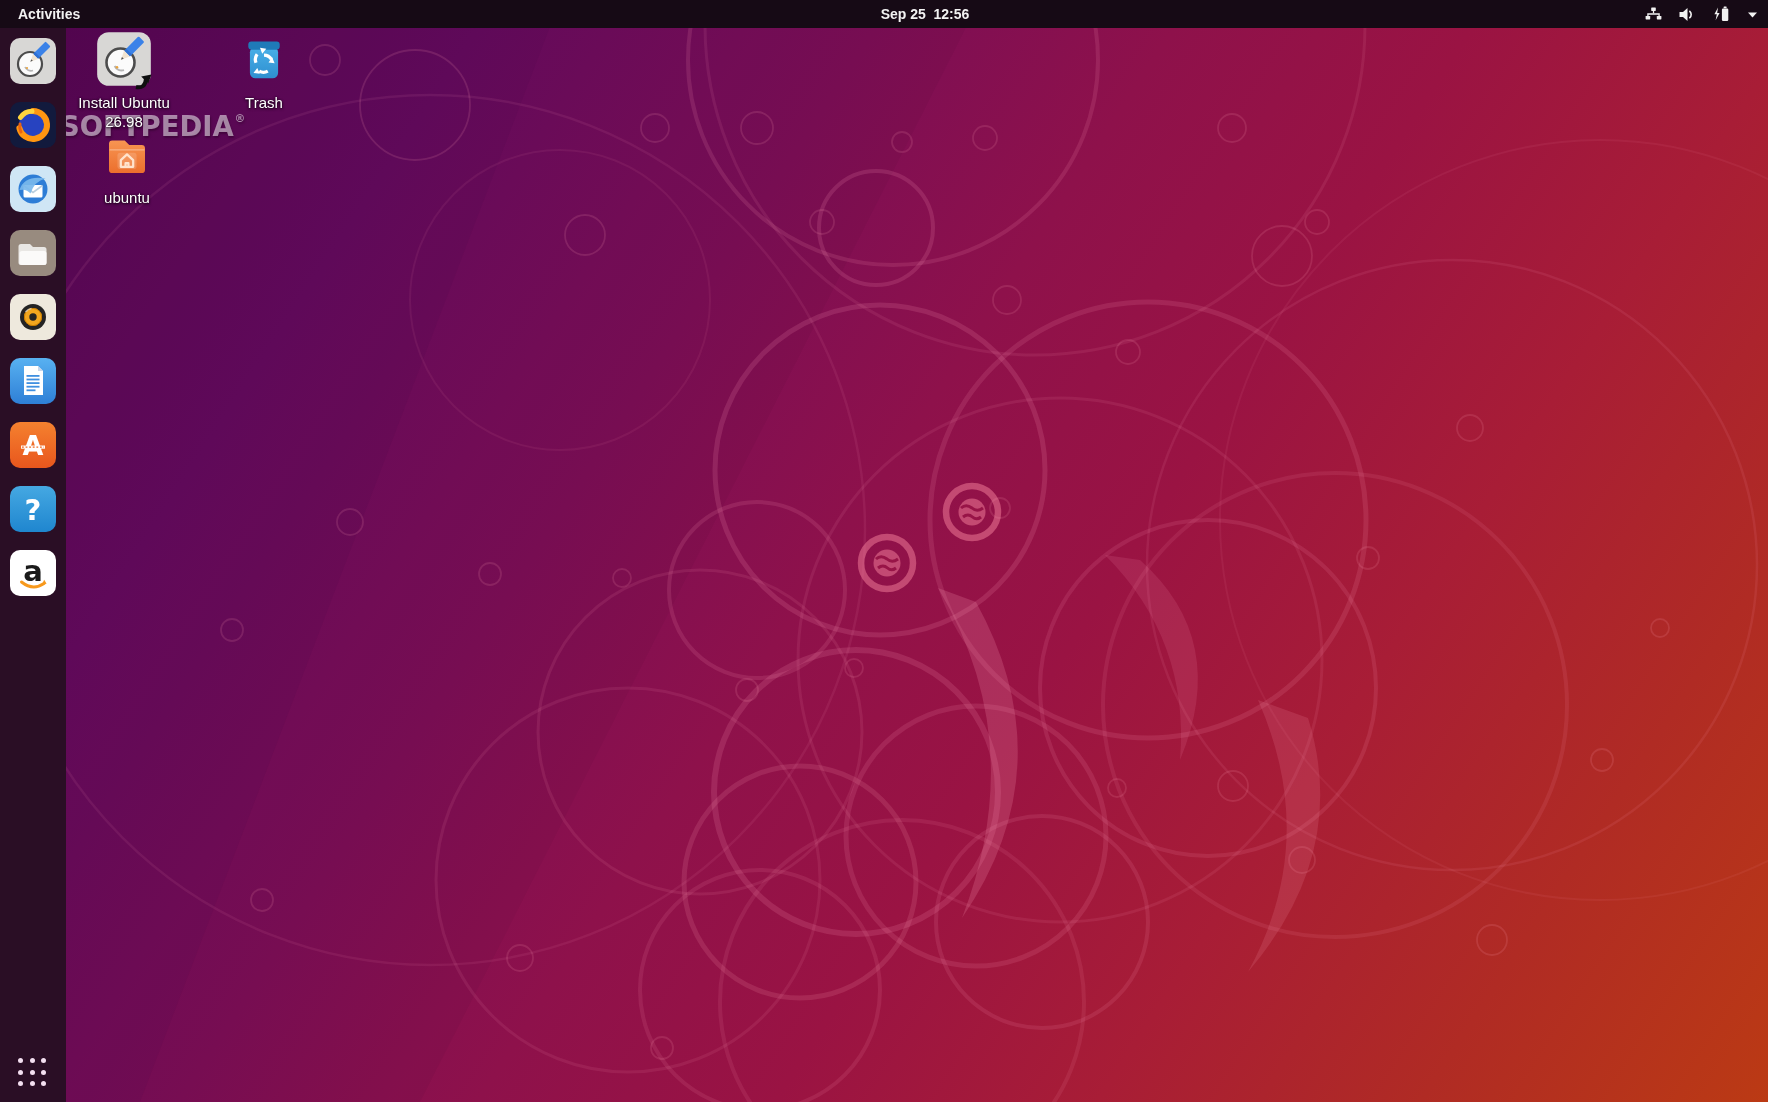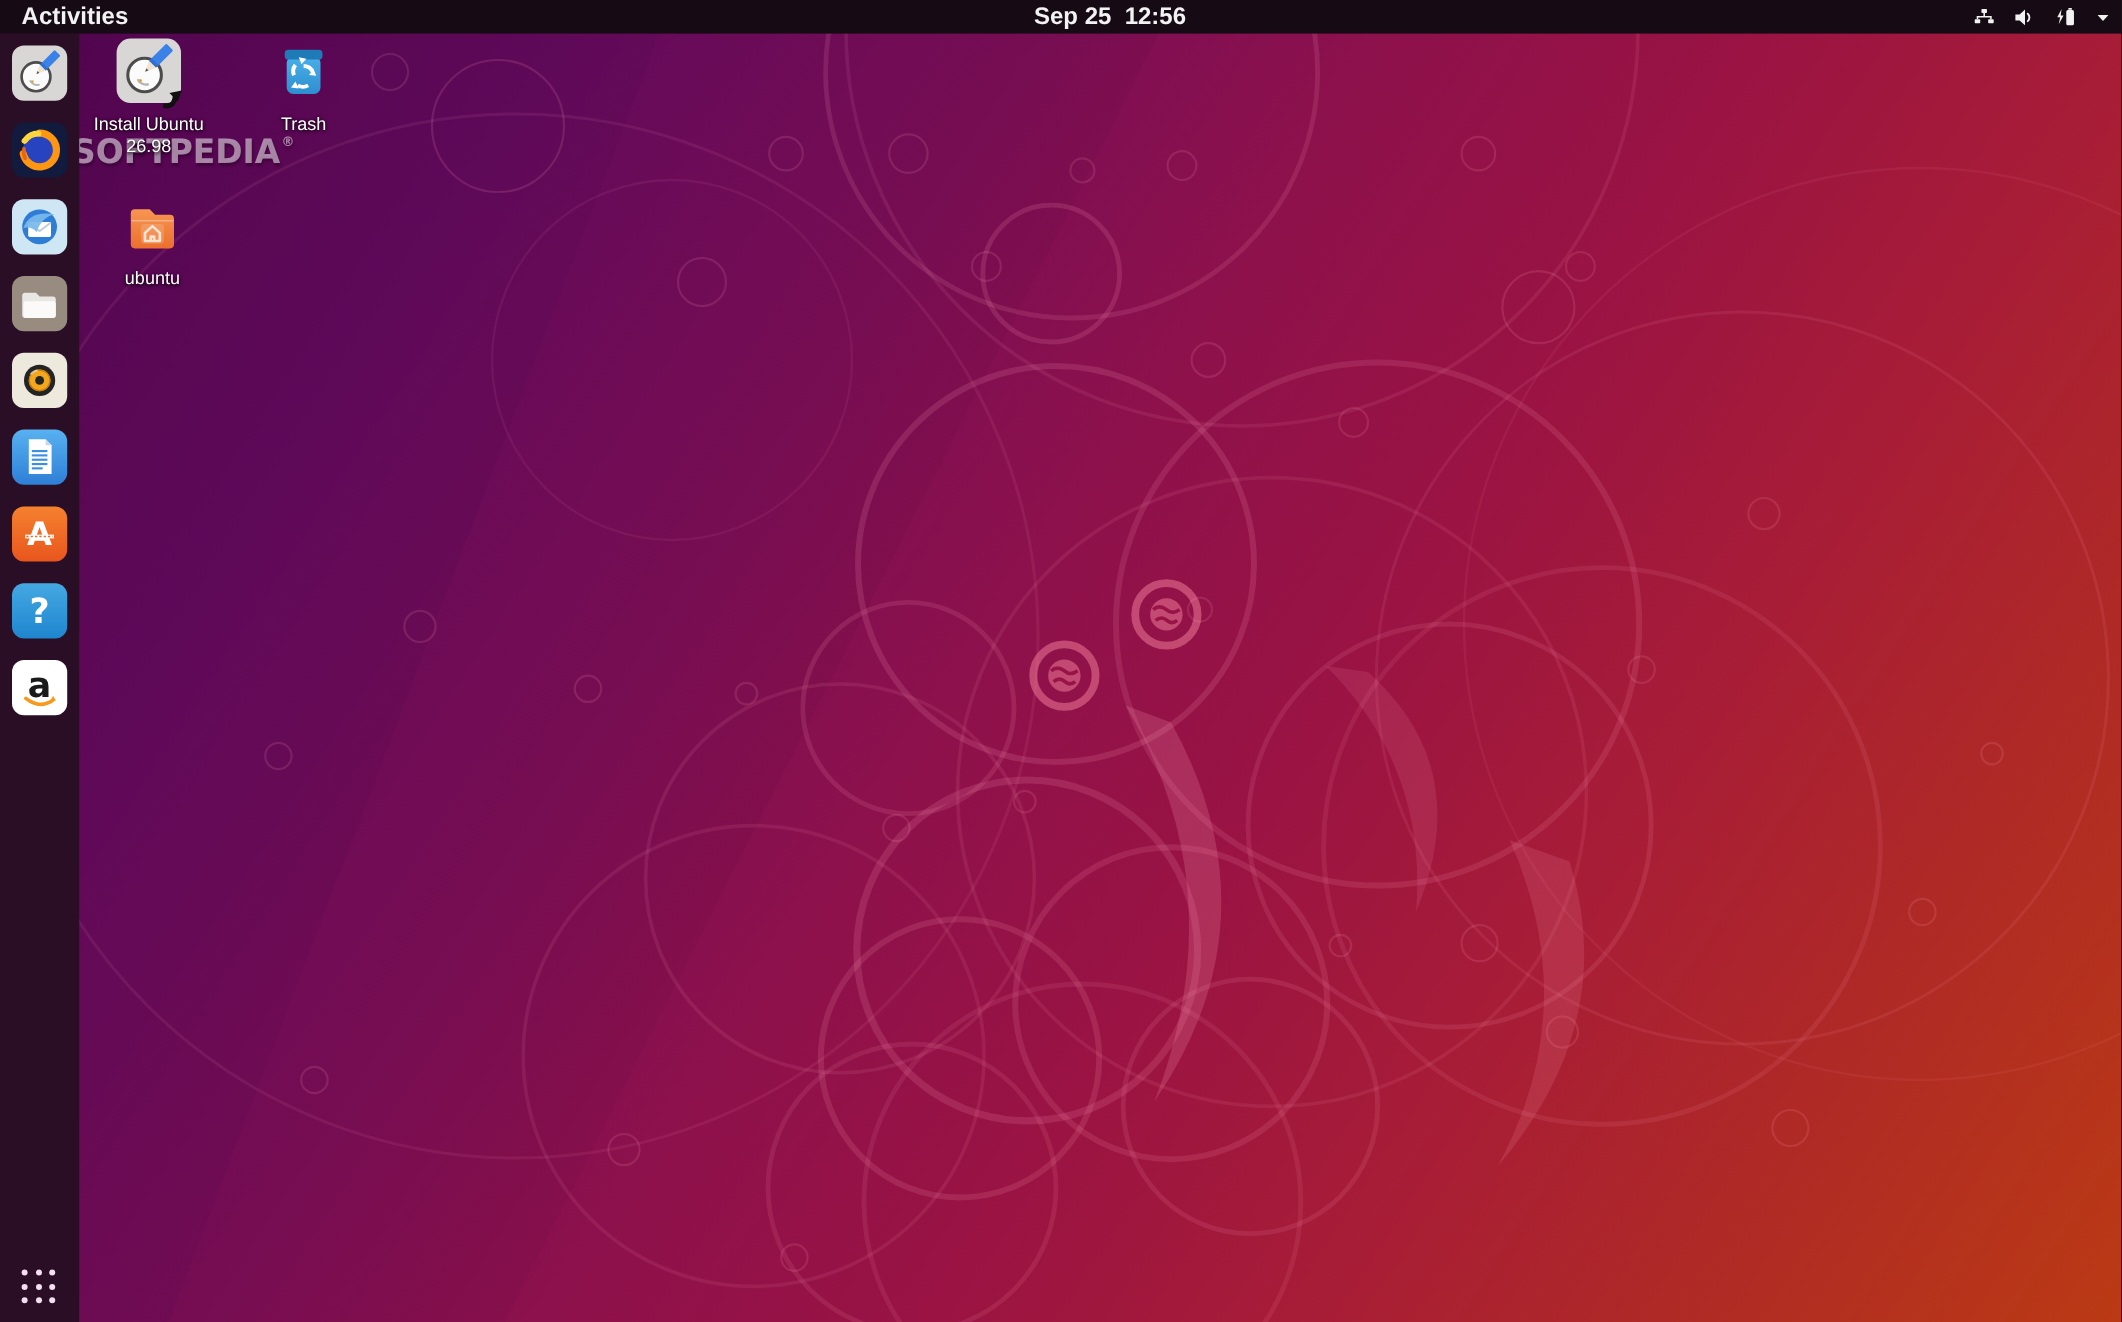--- a/index.html
+++ b/index.html
@@ -14,21 +14,21 @@
     background:linear-gradient(123deg,
       #560550 0%, #670b5e 20%, #7c0e55 36%, #8e114b 48%,
       #9a1343 60%, #a81d36 73%, #b02b24 86%, #bb3a14 100%);
   }
   .wallpaper svg{position:absolute;inset:0;display:block;}
 
   
   .topbar{
     position:absolute;top:0;left:0;right:0;height:28px;background:#160a15;
     display:flex;align-items:center;z-index:20;color:#f2f2f2;
-    font-size:20px;font-weight:600;
+    font-size:14px;font-weight:600;
   }
   .activities{margin-left:12px;padding:0 6px;cursor:default;}
   .clock{position:absolute;left:calc(50% + 41px);transform:translateX(-50%);white-space:pre;}
   .status{position:absolute;right:10px;top:0;height:28px;display:flex;align-items:center;gap:15px;}
   .status svg{display:block;}
 
   
   .dock{
     position:absolute;top:28px;left:0;bottom:0;width:66px;background:#2a0e25;
     display:flex;flex-direction:column;align-items:center;gap:16px;
@@ -43,22 +43,22 @@
   .show-apps i{width:5px;height:5px;border-radius:50%;background:#f3dff0;display:block;}
 
   
   .dicon{
     position:absolute;width:116px;display:flex;flex-direction:column;align-items:center;gap:4px;
     z-index:6;color:#fff;font-size:15px;line-height:1.15;text-align:center;cursor:pointer;
     text-shadow:0 1px 3px rgba(0,0,0,.85),0 0 2px rgba(0,0,0,.6);
   }
   .dicon .ic{position:relative;}
   #di-install{left:66px;top:31px;}
-  #di-trash{left:195px;top:35px;}
-  #di-home{left:69px;top:162px;}
+  #di-trash{left:206px;top:35px;}
+  #di-home{left:69px;top:128px;}
 
   
   .watermark{
     position:absolute;left:60px;top:110px;z-index:4;
     font-family:"DejaVu Sans",sans-serif;font-weight:800;font-size:28px;
     letter-spacing:0px;transform:scaleX(.98);transform-origin:left;
     color:rgba(246,242,248,.55);
     text-shadow:1px 2px 2px rgba(40,0,35,.45);
     user-select:none;
   }

